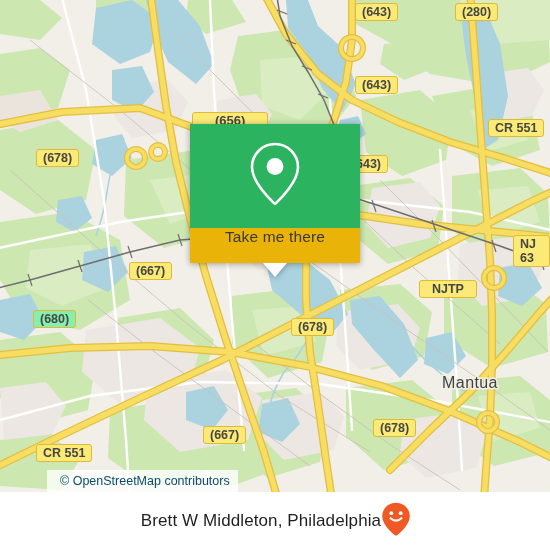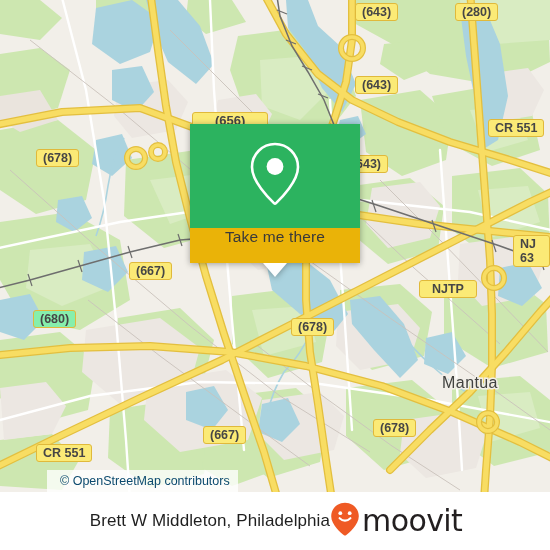--- a/index.html
+++ b/index.html
@@ -344,15 +344,14 @@
   <div id="place-title">Brett W Middleton, Philadelphia</div>
   <div id="moovit-logo">
     <span>
       <svg width="30" height="34" viewBox="0 0 30 34" xmlns="http://www.w3.org/2000/svg">
         <path d="M15 0.8 C7.2 0.8 1.2 6.8 1.2 14.2 C1.2 22.6 11.5 31.4 14 33.2 C14.6 33.65 15.4 33.65 16 33.2 C18.5 31.4 28.8 22.6 28.8 14.2 C28.8 6.8 22.8 0.8 15 0.8 Z" fill="#ef5a24"></path>
         <circle cx="10.3" cy="11.2" r="1.9" fill="#ffffff"></circle>
         <circle cx="19.7" cy="11.2" r="1.9" fill="#ffffff"></circle>
         <path d="M9.6 16.2 Q15 21.2 20.4 16.2" fill="none" stroke="#ffffff" stroke-width="2.1" stroke-linecap="round"></path>
       </svg>
     </span>
-    <span id="moovit-wordmark">moovit</span>
   </div>
 </div>
 
 </body></html>

